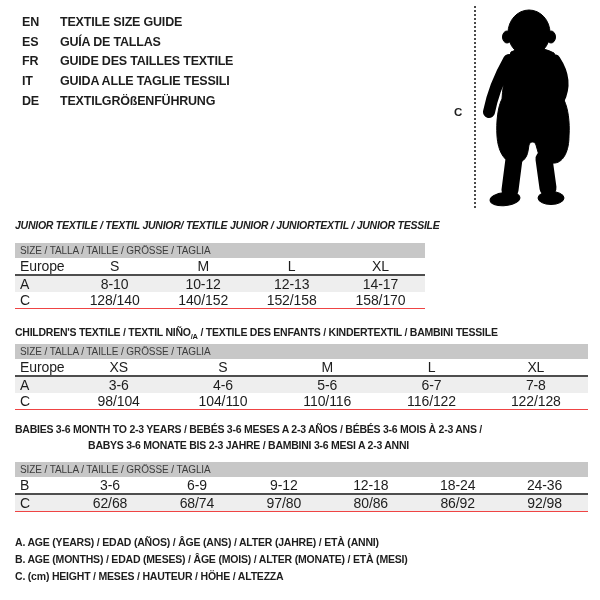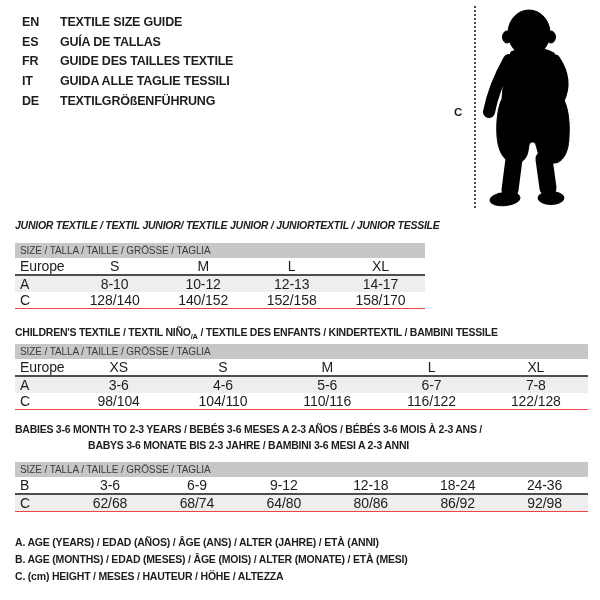--- a/index.html
+++ b/index.html
@@ -190,21 +190,21 @@
         <td>6-9</td>
         <td>9-12</td>
         <td>12-18</td>
         <td>18-24</td>
         <td>24-36</td>
       </tr>
       <tr class="shade">
         <td class="lbl">C</td>
         <td>62/68</td>
         <td>68/74</td>
-        <td>64/80</td>
+        <td>97/80</td>
         <td>80/86</td>
         <td>86/92</td>
         <td>92/98</td>
       </tr>
     </tbody>
   </table>
 </div>
 
 <div class="abs notes">
   <div class="note-line">A. AGE (YEARS) / EDAD (AÑOS) / ÂGE (ANS) / ALTER (JAHRE) / ETÀ (ANNI)</div>

